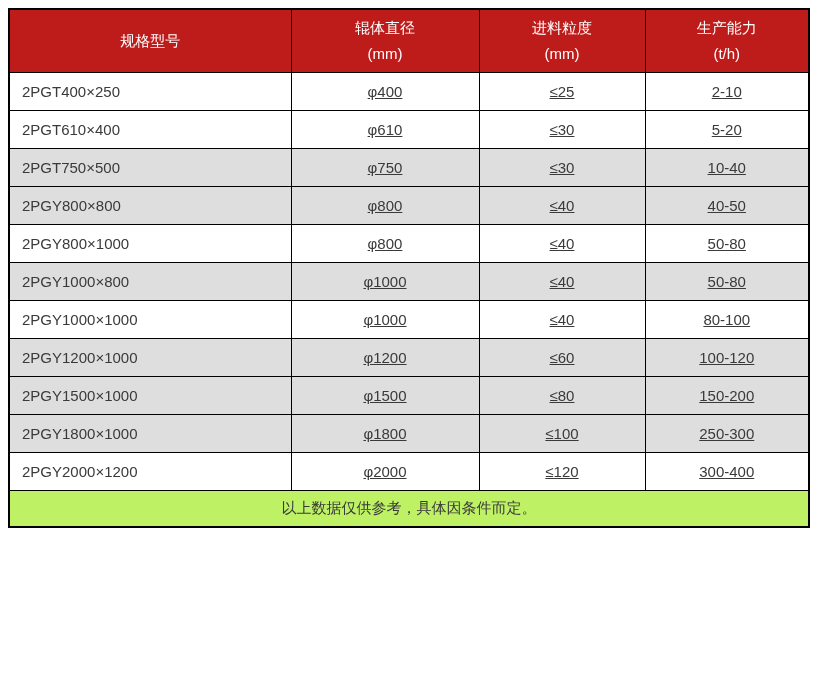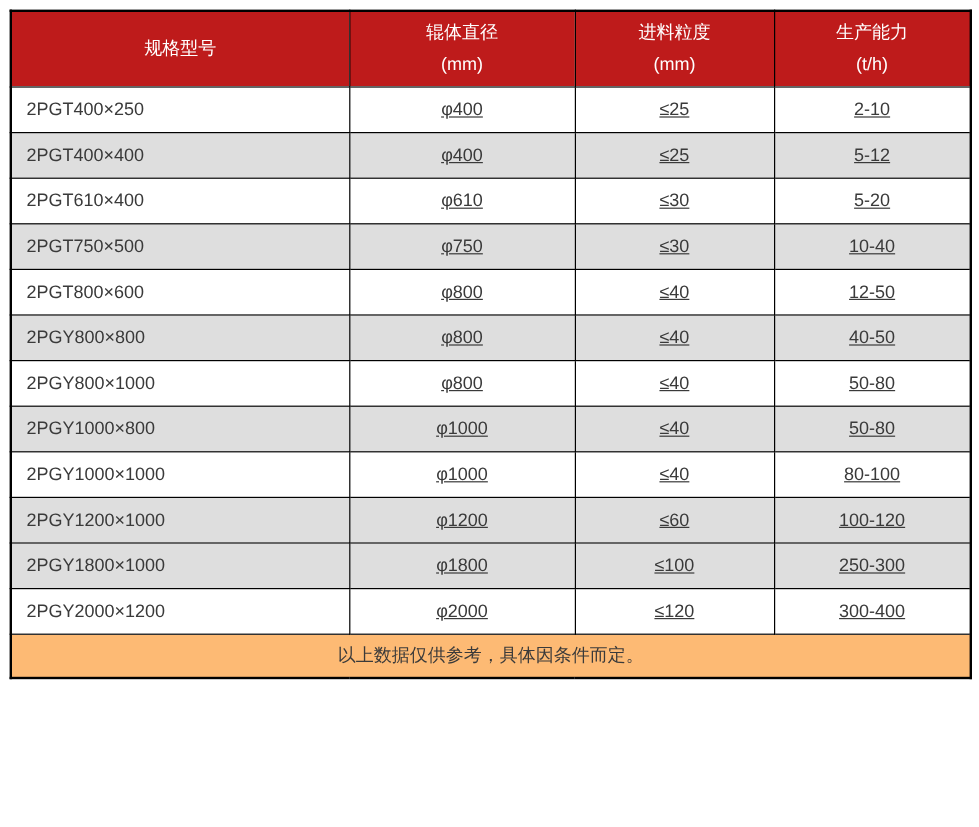--- a/index.html
+++ b/index.html
@@ -38,21 +38,21 @@
   tr.head-row th .h-line2:empty { display: none; }
   
   tr.data-row td { height: 38px; background: #ffffff; }
   tr.data-row.alt td { background: #dedede; }
   td.model-cell { text-align: left; padding-left: 12px; }
   td.center-cell { text-align: center; text-decoration: underline; }
   
   tr.foot-row td {
     height: 37px;
     text-align: center;
-    background: #fdba74;
+    background: #bef264;
     font-size: 15px;
     color: #3a3a3a;
   }
 </style>
 </head>
 <body>
 
 <div class="page">
   <table class="spec">
     <colgroup>
@@ -81,43 +81,31 @@
         </th>
       </tr>
     </thead>
     <tbody>
       <tr class="data-row">
         <td class="model-cell">2PGT400×250</td>
         <td class="center-cell">φ400</td>
         <td class="center-cell">≤25</td>
         <td class="center-cell">2-10</td>
       </tr>
-      <tr class="data-row alt">
-        <td class="model-cell">2PGT400×400</td>
-        <td class="center-cell">φ400</td>
-        <td class="center-cell">≤25</td>
-        <td class="center-cell">5-12</td>
-      </tr>
       <tr class="data-row">
         <td class="model-cell">2PGT610×400</td>
         <td class="center-cell">φ610</td>
         <td class="center-cell">≤30</td>
         <td class="center-cell">5-20</td>
       </tr>
       <tr class="data-row alt">
         <td class="model-cell">2PGT750×500</td>
         <td class="center-cell">φ750</td>
         <td class="center-cell">≤30</td>
         <td class="center-cell">10-40</td>
-      </tr>
-      <tr class="data-row">
-        <td class="model-cell">2PGT800×600</td>
-        <td class="center-cell">φ800</td>
-        <td class="center-cell">≤40</td>
-        <td class="center-cell">12-50</td>
       </tr>
       <tr class="data-row alt">
         <td class="model-cell">2PGY800×800</td>
         <td class="center-cell">φ800</td>
         <td class="center-cell">≤40</td>
         <td class="center-cell">40-50</td>
       </tr>
       <tr class="data-row">
         <td class="model-cell">2PGY800×1000</td>
         <td class="center-cell">φ800</td>
@@ -136,20 +124,26 @@
         <td class="center-cell">≤40</td>
         <td class="center-cell">80-100</td>
       </tr>
       <tr class="data-row alt">
         <td class="model-cell">2PGY1200×1000</td>
         <td class="center-cell">φ1200</td>
         <td class="center-cell">≤60</td>
         <td class="center-cell">100-120</td>
       </tr>
       <tr class="data-row alt">
+        <td class="model-cell">2PGY1500×1000</td>
+        <td class="center-cell">φ1500</td>
+        <td class="center-cell">≤80</td>
+        <td class="center-cell">150-200</td>
+      </tr>
+      <tr class="data-row alt">
         <td class="model-cell">2PGY1800×1000</td>
         <td class="center-cell">φ1800</td>
         <td class="center-cell">≤100</td>
         <td class="center-cell">250-300</td>
       </tr>
       <tr class="data-row">
         <td class="model-cell">2PGY2000×1200</td>
         <td class="center-cell">φ2000</td>
         <td class="center-cell">≤120</td>
         <td class="center-cell">300-400</td>

